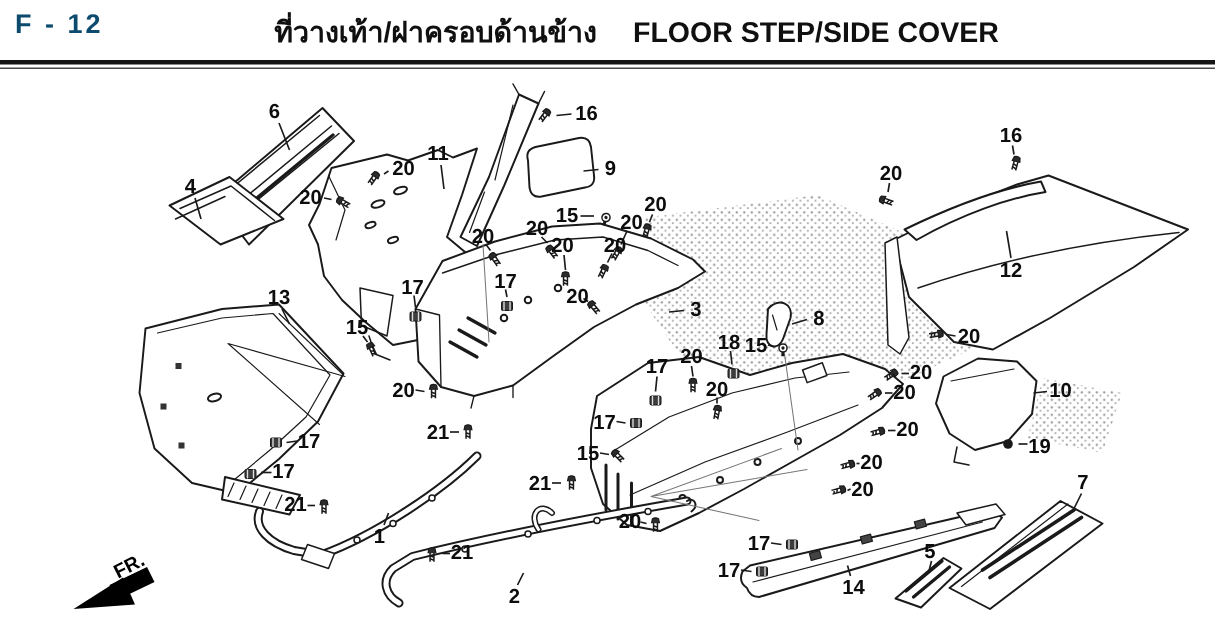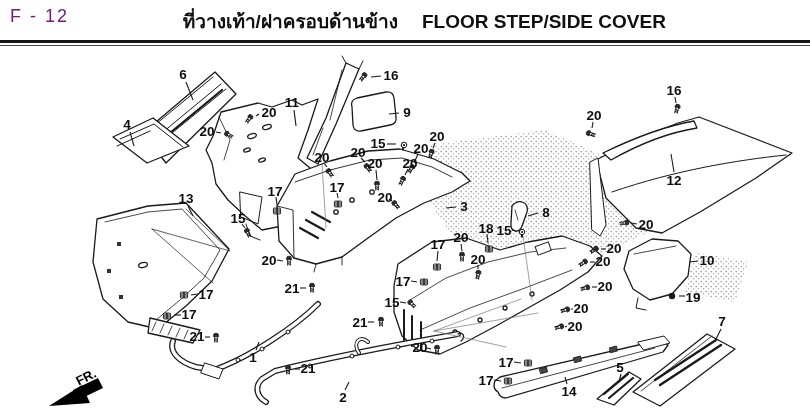--- a/index.html
+++ b/index.html
@@ -1,18 +1,18 @@
 <!DOCTYPE html>
 <html><head>
 <meta charset="utf-8">
 <style>
   html,body{margin:0;padding:0;background:#fff;}
   body{width:810px;height:420px;font-family:"Liberation Sans",sans-serif;}
   .stage{position:relative;width:810px;height:420px;background:#fff;overflow:hidden;}
-  .page-code{position:absolute;left:10px;top:6px;font-size:18px;font-weight:normal;letter-spacing:2px;color:#701a75;text-align:center;}
+  .page-code{position:absolute;left:10px;top:6px;font-size:18px;font-weight:bold;letter-spacing:2px;color:#0c4a6e;text-align:center;}
   .title{position:absolute;left:50%;top:6px;transform:translateX(-46%);font-size:19px;font-weight:bold;color:#101010;white-space:nowrap;}
   .title .en{margin-left:24px;}
   .rule1{position:absolute;top:40px;left:0;width:810px;height:3px;background:#151515;}
   .rule2{position:absolute;top:45px;left:0;width:810px;height:1px;background:#4a4a4a;}
   svg.canvas{position:absolute;top:0;left:0;}
   svg text.co{font:bold 13.5px "Liberation Sans",sans-serif;fill:#0d0d0d;}
   svg text.frtext{font:bold 13px "Liberation Sans",sans-serif;fill:#000;}
 </style>
 </head>
 <body>

